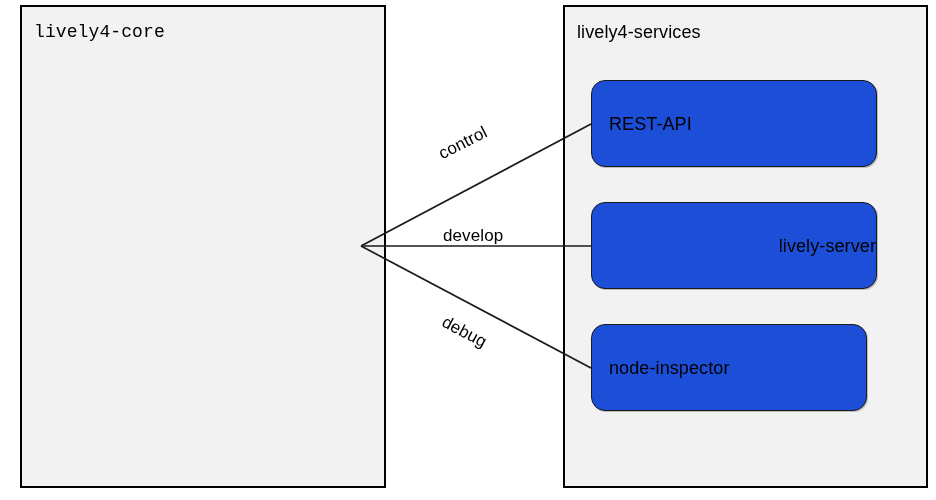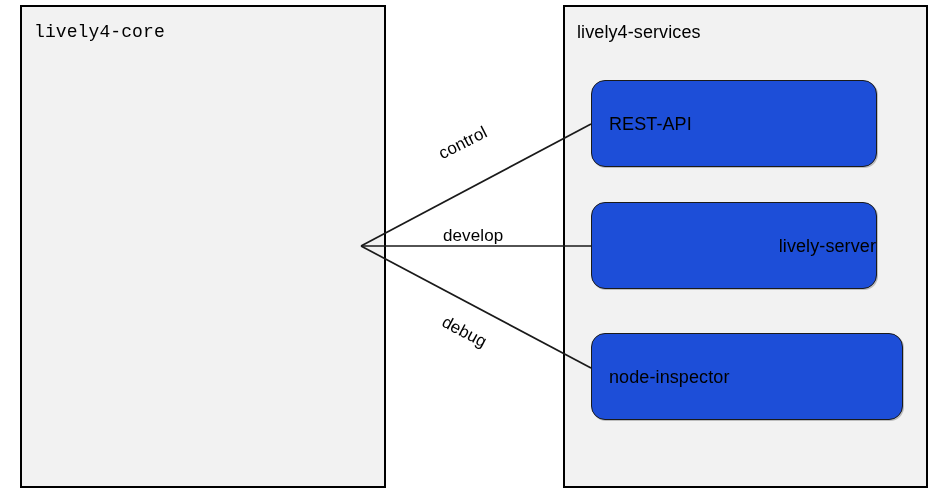--- a/index.html
+++ b/index.html
@@ -57,21 +57,21 @@
     line-height: 22px;
     color: #000000;
     padding-left: 17px;
     white-space: nowrap;
     letter-spacing: 0.1px;
   }
 
   #node-component   { left: 20px;  top: 205px; width: 341px; height: 87px; }
   #node-rest-api    { left: 591px; top: 80px;  width: 286px; height: 87px; }
   #node-lively-srv  { left: 591px; top: 202px; width: 286px; height: 87px; justify-content: flex-end; }
-  #node-node-insp   { left: 591px; top: 324px; width: 312px; height: 87px; margin-top: 9px; }
+  #node-node-insp   { left: 591px; top: 324px; width: 276px; height: 87px; }
 
   
   #edges {
     position: absolute;
     left: 0;
     top: 0;
     width: 936px;
     height: 500px;
     pointer-events: none;
   }

